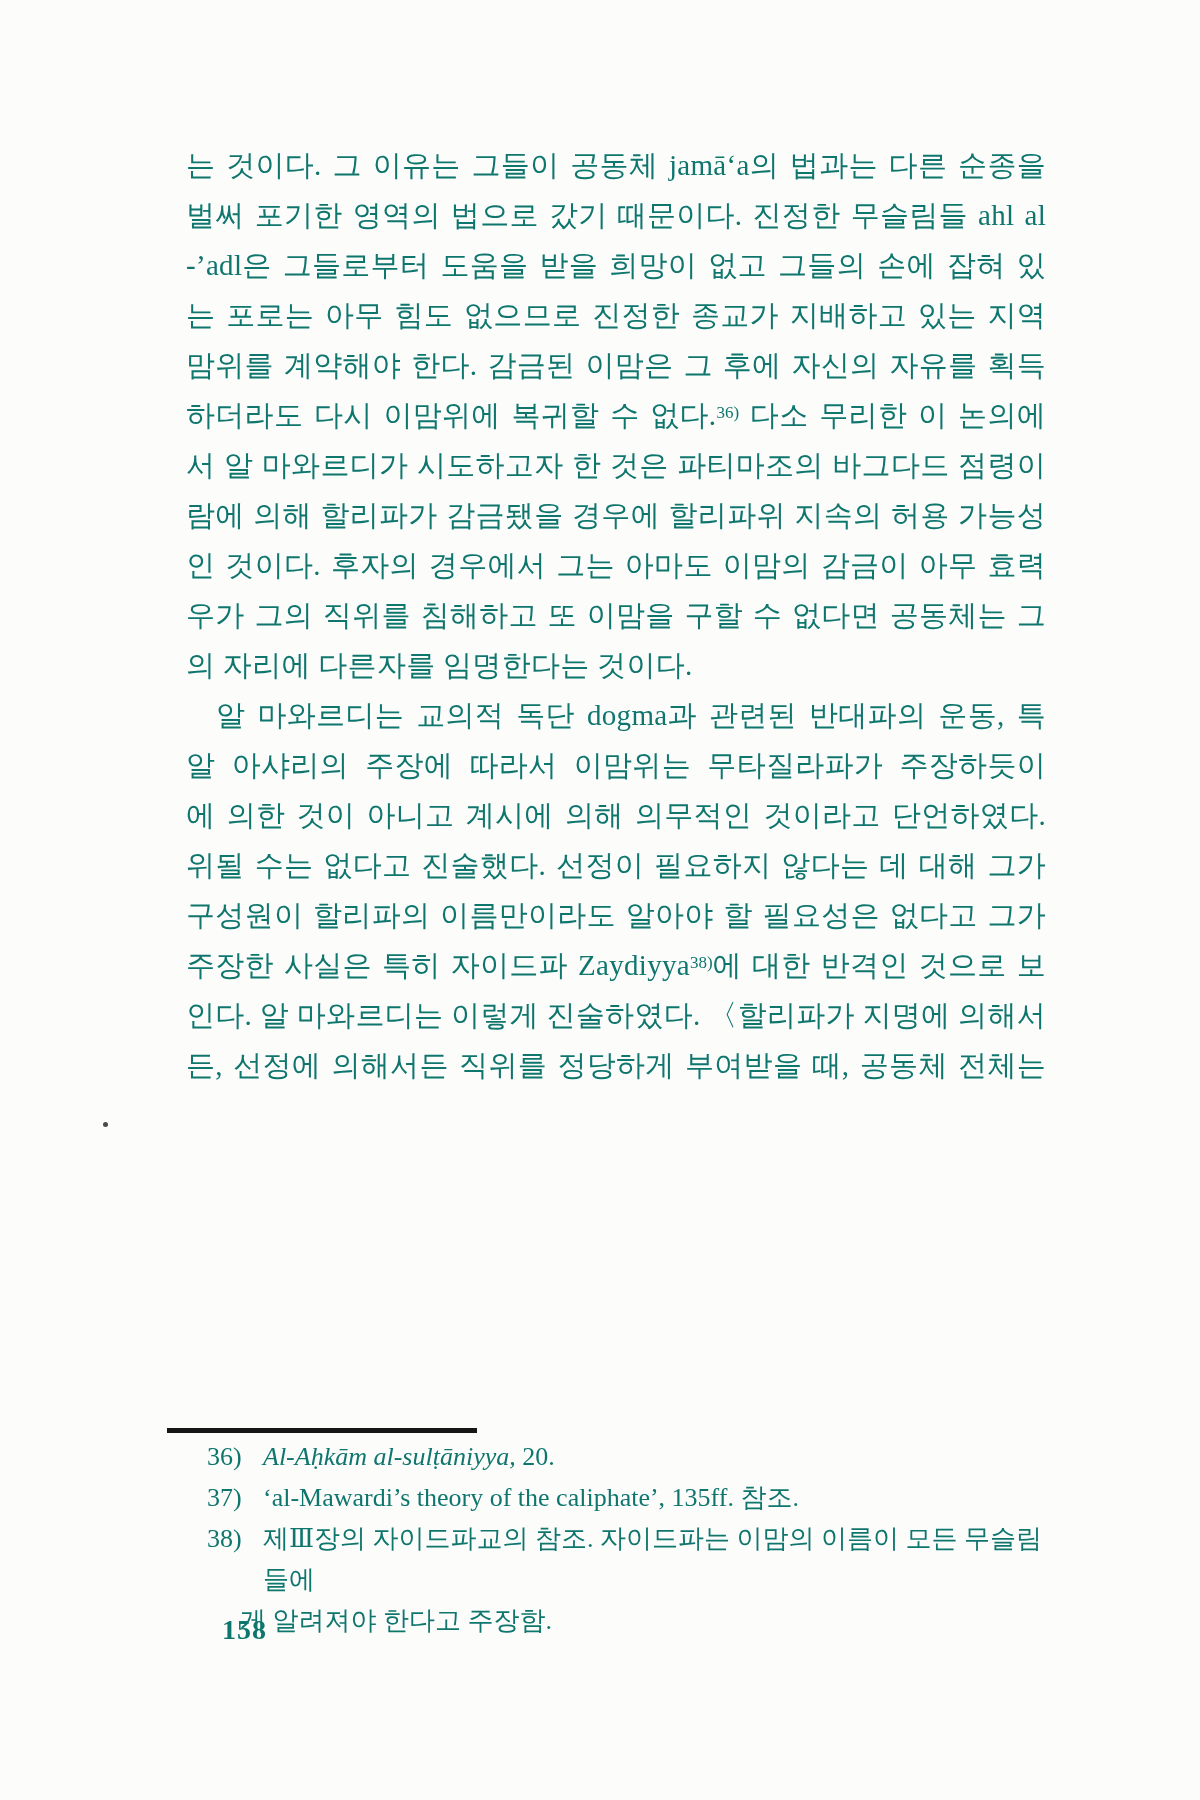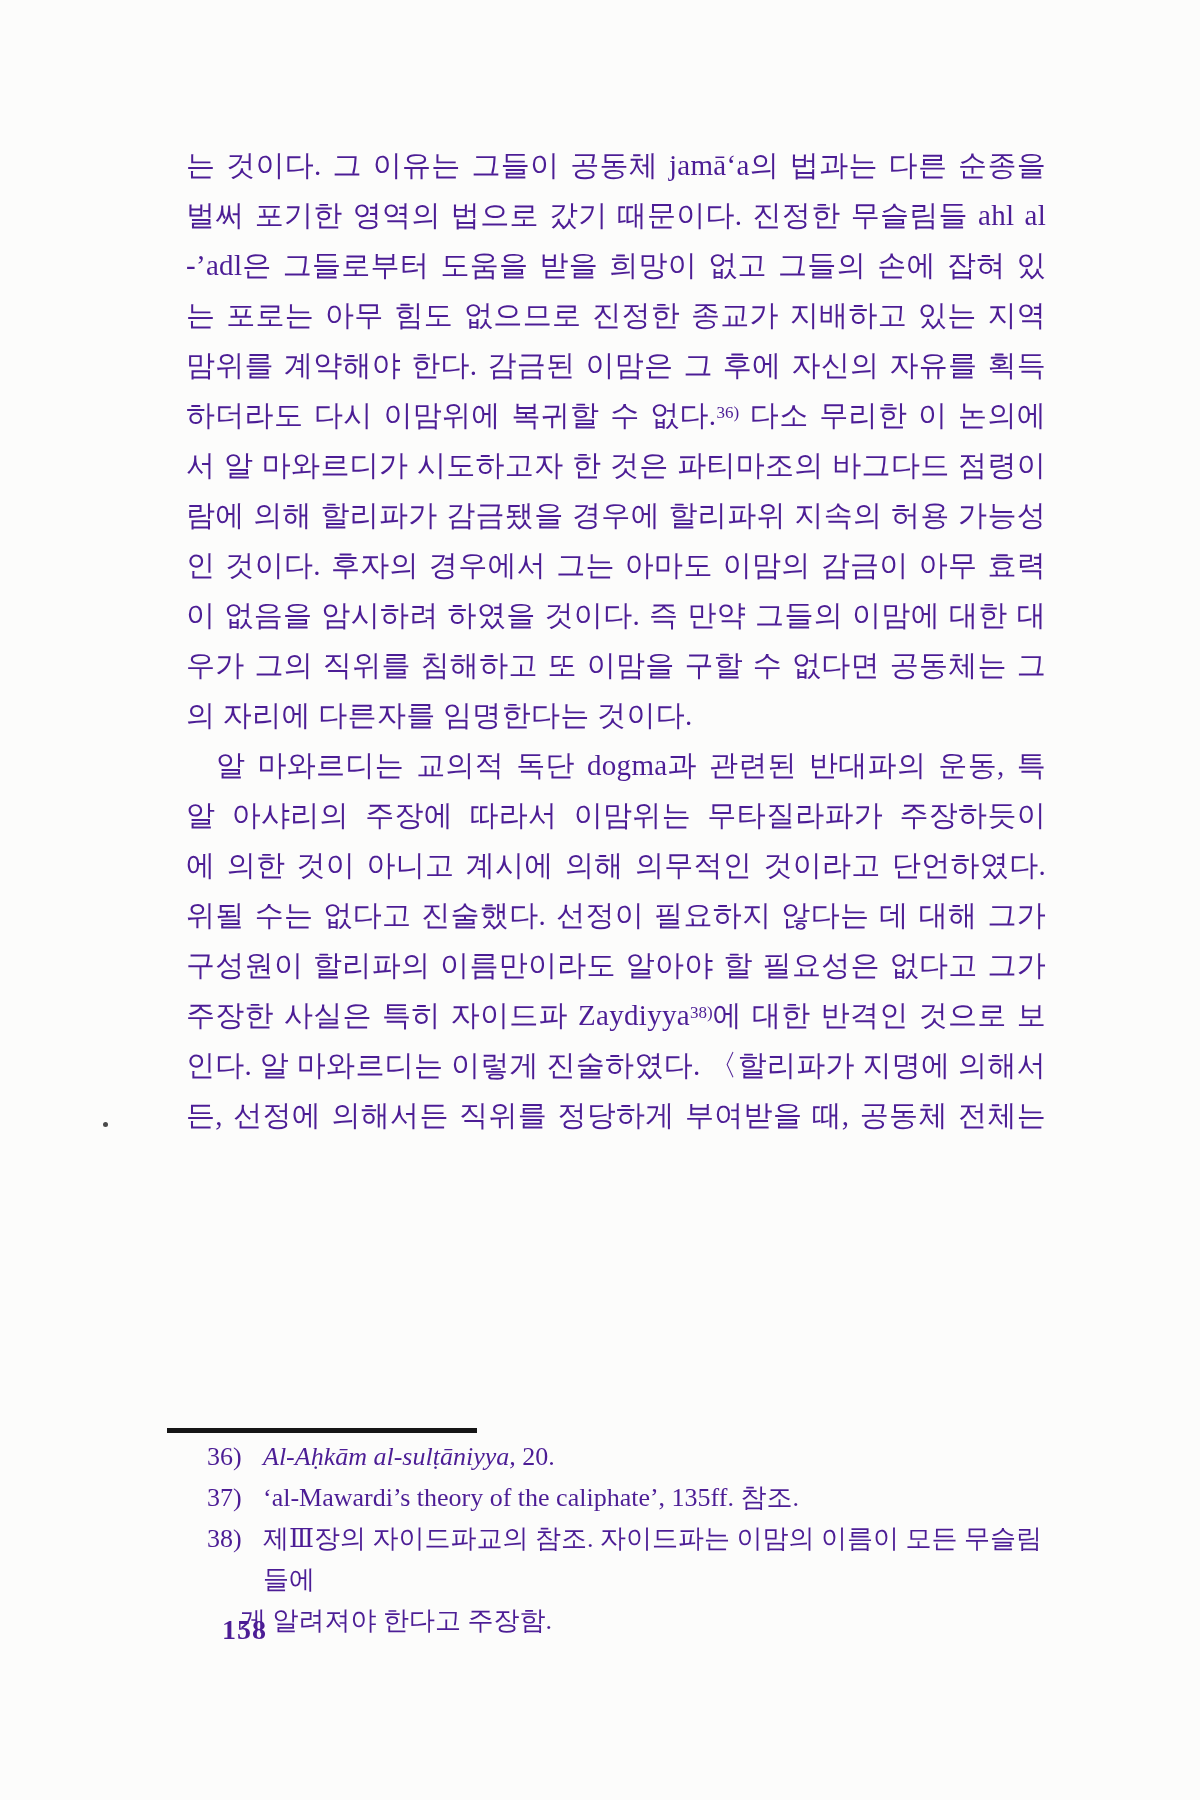--- a/index.html
+++ b/index.html
@@ -2,21 +2,21 @@
 <html><head>
 <meta charset="utf-8">
 <style>
   html,body{margin:0;padding:0;background:#e9e9e9;}
   .page{
     position:relative;
     width:1200px;height:1800px;
     background:#fcfcfb;
     overflow:hidden;
     font-family:"Liberation Serif","DejaVu Serif",serif;
-    color:#4c1d95;
+    color:#0f766e;
   }
   .body-text{
     position:absolute;left:186px;top:140px;width:860px;
   }
   .bodyline{
     font-size:29px;
     line-height:50px;
     height:50px;
     overflow:hidden;
     text-align:justify;
@@ -62,21 +62,20 @@
   <div class="body-text">
       <div class="bodyline"><span>는 것이다. 그 이유는 그들이 공동체 jamā‘a의 법과는 다른 순종을</span></div>
       <div class="bodyline"><span>벌써 포기한 영역의 법으로 갔기 때문이다. 진정한 무슬림들 ahl al</span></div>
       <div class="bodyline"><span>-’adl은 그들로부터 도움을 받을 희망이 없고 그들의 손에 잡혀 있</span></div>
       <div class="bodyline"><span>는 포로는 아무 힘도 없으므로 진정한 종교가 지배하고 있는 지역</span></div>
       <div class="bodyline"><span>맘위를 계약해야 한다. 감금된 이맘은 그 후에 자신의 자유를 획득</span></div>
       <div class="bodyline"><span>하더라도 다시 이맘위에 복귀할 수 없다.</span><sup class="fnref">36)</sup><span> 다소 무리한 이 논의에</span></div>
       <div class="bodyline"><span>서 알 마와르디가 시도하고자 한 것은 파티마조의 바그다드 점령이</span></div>
       <div class="bodyline"><span>람에 의해 할리파가 감금됐을 경우에 할리파위 지속의 허용 가능성</span></div>
       <div class="bodyline"><span>인 것이다. 후자의 경우에서 그는 아마도 이맘의 감금이 아무 효력</span></div>
-      <div class="bodyline"><span>이 없음을 암시하려 하였을 것이다. 즉 만약 그들의 이맘에 대한 대</span></div>
       <div class="bodyline"><span>우가 그의 직위를 침해하고 또 이맘을 구할 수 없다면 공동체는 그</span></div>
       <div class="bodyline para-end"><span>의 자리에 다른자를 임명한다는 것이다.</span></div>
       <div class="bodyline indent"><span>알 마와르디는 교의적 독단 dogma과 관련된 반대파의 운동, 특</span></div>
       <div class="bodyline"><span>알 아샤리의 주장에 따라서 이맘위는 무타질라파가 주장하듯이 이성</span></div>
       <div class="bodyline"><span>에 의한 것이 아니고 계시에 의해 의무적인 것이라고 단언하였다.</span></div>
       <div class="bodyline"><span>위될 수는 없다고 진술했다. 선정이 필요하지 않다는 데 대해 그가</span></div>
       <div class="bodyline"><span>구성원이 할리파의 이름만이라도 알아야 할 필요성은 없다고 그가</span></div>
       <div class="bodyline"><span>주장한 사실은 특히 자이드파 Zaydiyya</span><sup class="fnref">38)</sup><span>에 대한 반격인 것으로 보</span></div>
       <div class="bodyline"><span>인다. 알 마와르디는 이렇게 진술하였다. 〈할리파가 지명에 의해서</span></div>
       <div class="bodyline"><span>든, 선정에 의해서든 직위를 정당하게 부여받을 때, 공동체 전체는</span></div>

